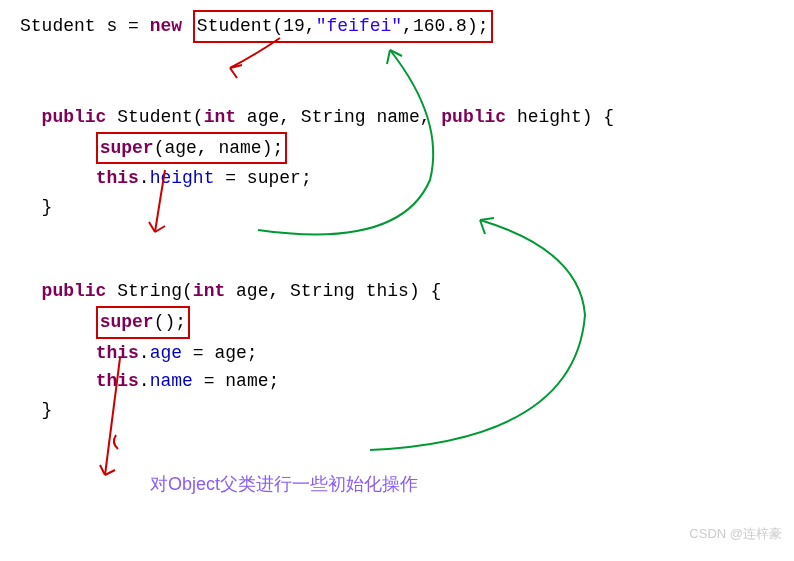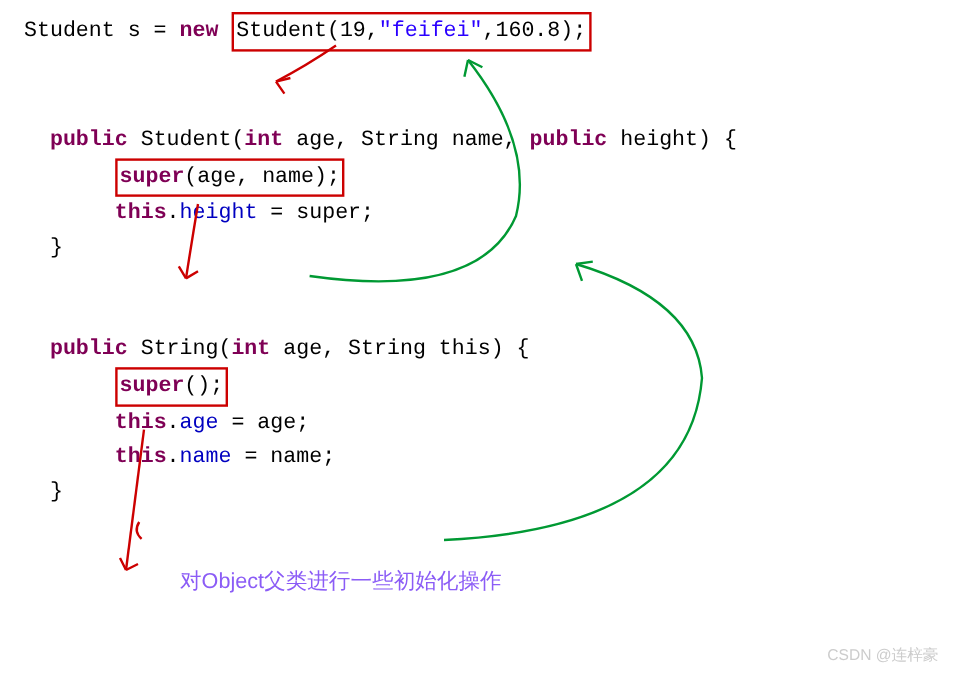--- a/index.html
+++ b/index.html
@@ -36,21 +36,21 @@
       padding: 0 2px;
       display: inline-block;
     }
     .annotation {
       color: #8b5cf6;
       font-family: 'Microsoft YaHei', SimSun, sans-serif;
       font-size: 18px;
     }
     .watermark {
       position: absolute;
-      bottom: 4px;
+      bottom: 16px;
       right: 12px;
       color: #ccc;
       font-size: 13px;
       font-family: 'Microsoft YaHei', sans-serif;
     }
     svg.overlay {
       position: absolute;
       top: 0;
       left: 0;
       pointer-events: none;

